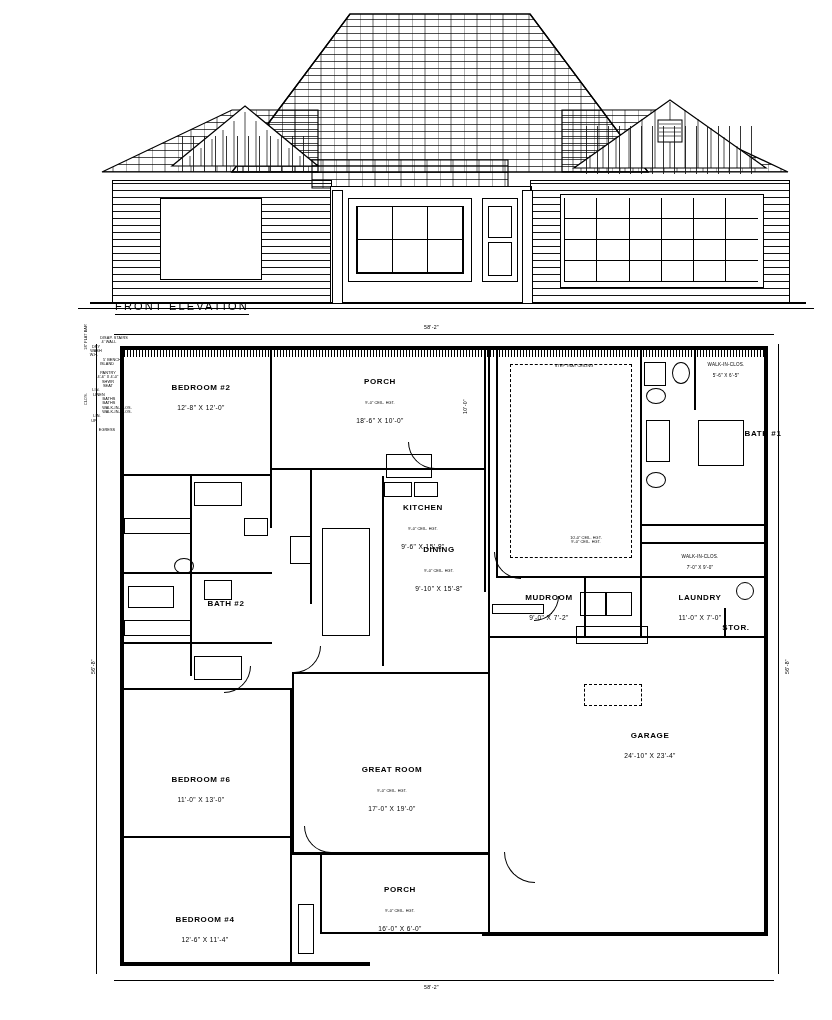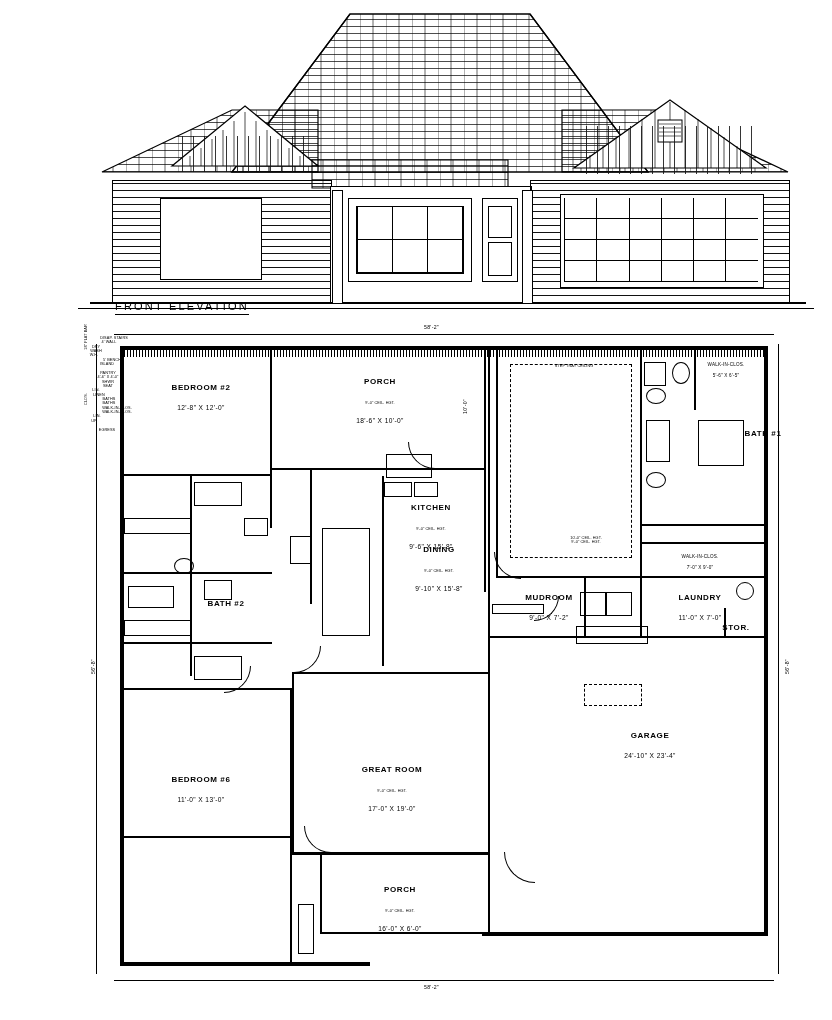--- a/index.html
+++ b/index.html
@@ -286,21 +286,21 @@
 
     <div class="lbl abs" style="left:644px;top:84px;width:70px;">
       <b>BATH #1</b>
     </div>
 
     <div class="tiny abs" style="left:606px;top:20px;width:72px;">
       <span>WALK-IN-CLOS.</span><br>
       <span>5'-6" X 6'-5"</span>
     </div>
 
-    <div class="lbl abs" style="left:300px;top:158px;width:94px;">
+    <div class="lbl abs" style="left:292px;top:158px;width:94px;">
       <b>KITCHEN</b><br>
       <span class="micro">9'-0" CEIL. HGT.</span><br>
       <span style="font-size:6.6px;">9'-6" X 15'-8"</span>
     </div>
 
     <div class="lbl abs" style="left:300px;top:200px;width:110px;">
       <b>DINING</b><br>
       <span class="micro">9'-0" CEIL. HGT.</span><br>
       <span style="font-size:6.6px;">9'-10" X 15'-8"</span>
     </div>
@@ -343,20 +343,24 @@
       <b>BEDROOM #6</b><br>
       <span style="font-size:6.6px;">11'-0" X 13'-0"</span>
     </div>
 
     <div class="lbl abs" style="left:256px;top:540px;width:120px;">
       <b>PORCH</b><br>
       <span class="micro">9'-0" CEIL. HGT.</span><br>
       <span style="font-size:6.6px;">16'-0" X 6'-0"</span>
     </div>
 
+    <div class="lbl abs" style="left:62px;top:570px;width:118px;">
+      <b>BEDROOM #4</b><br>
+      <span style="font-size:6.6px;">12'-6" X 11'-4"</span>
+    </div>
 
     <div class="abs" style="left:324px;top:106px;width:26px;height:26px;border-left:1px solid #000;border-bottom:1px solid #000;border-radius:0 0 0 100%;"></div>
     <div class="abs" style="left:410px;top:216px;width:26px;height:26px;border-left:1px solid #000;border-bottom:1px solid #000;border-radius:0 0 0 100%;"></div>
     <div class="abs" style="left:210px;top:310px;width:26px;height:26px;border-right:1px solid #000;border-bottom:1px solid #000;border-radius:0 0 100% 0;"></div>
     <div class="abs" style="left:420px;top:516px;width:30px;height:30px;border-left:1px solid #000;border-bottom:1px solid #000;border-radius:0 0 0 100%;"></div>
     <div class="abs" style="left:140px;top:330px;width:26px;height:26px;border-right:1px solid #000;border-bottom:1px solid #000;border-radius:0 0 100% 0;"></div>
     <div class="abs" style="left:220px;top:490px;width:26px;height:26px;border-left:1px solid #000;border-bottom:1px solid #000;border-radius:0 0 0 100%;"></div>
     <div class="abs" style="left:450px;top:260px;width:24px;height:24px;border-right:1px solid #000;border-bottom:1px solid #000;border-radius:0 0 100% 0;"></div>
 
   </div>

